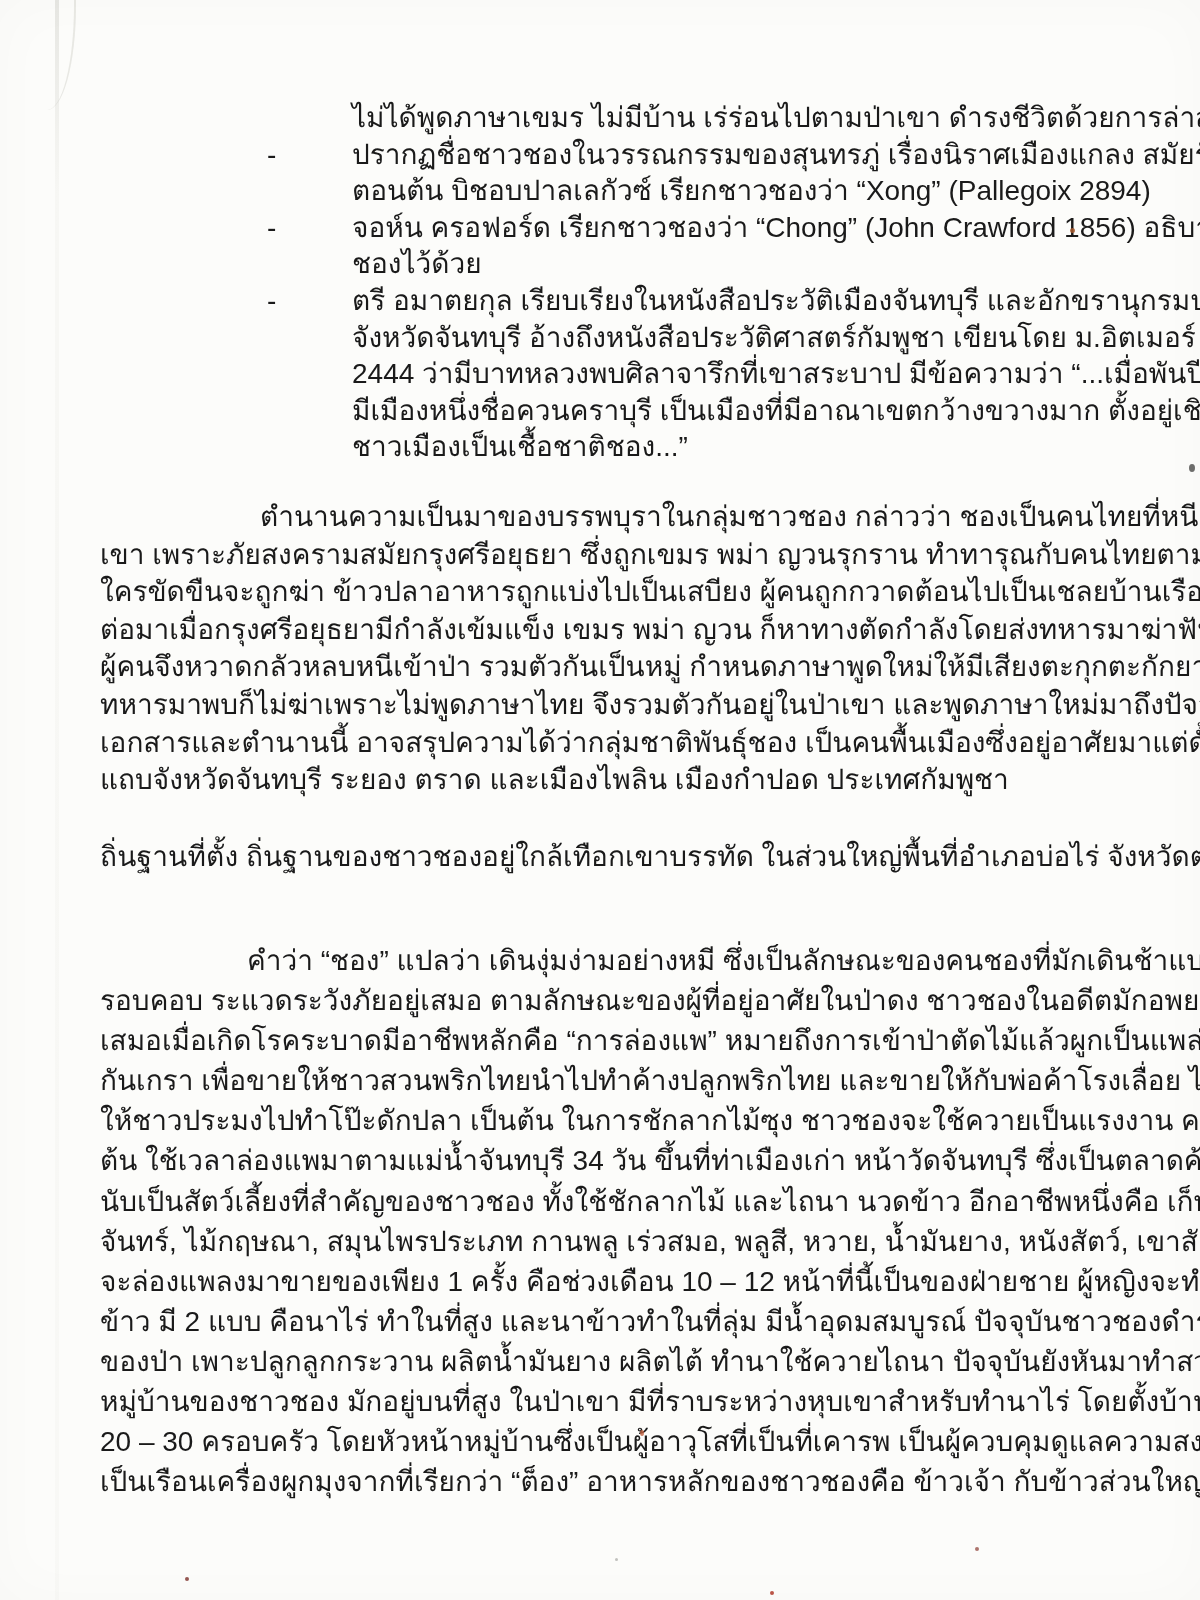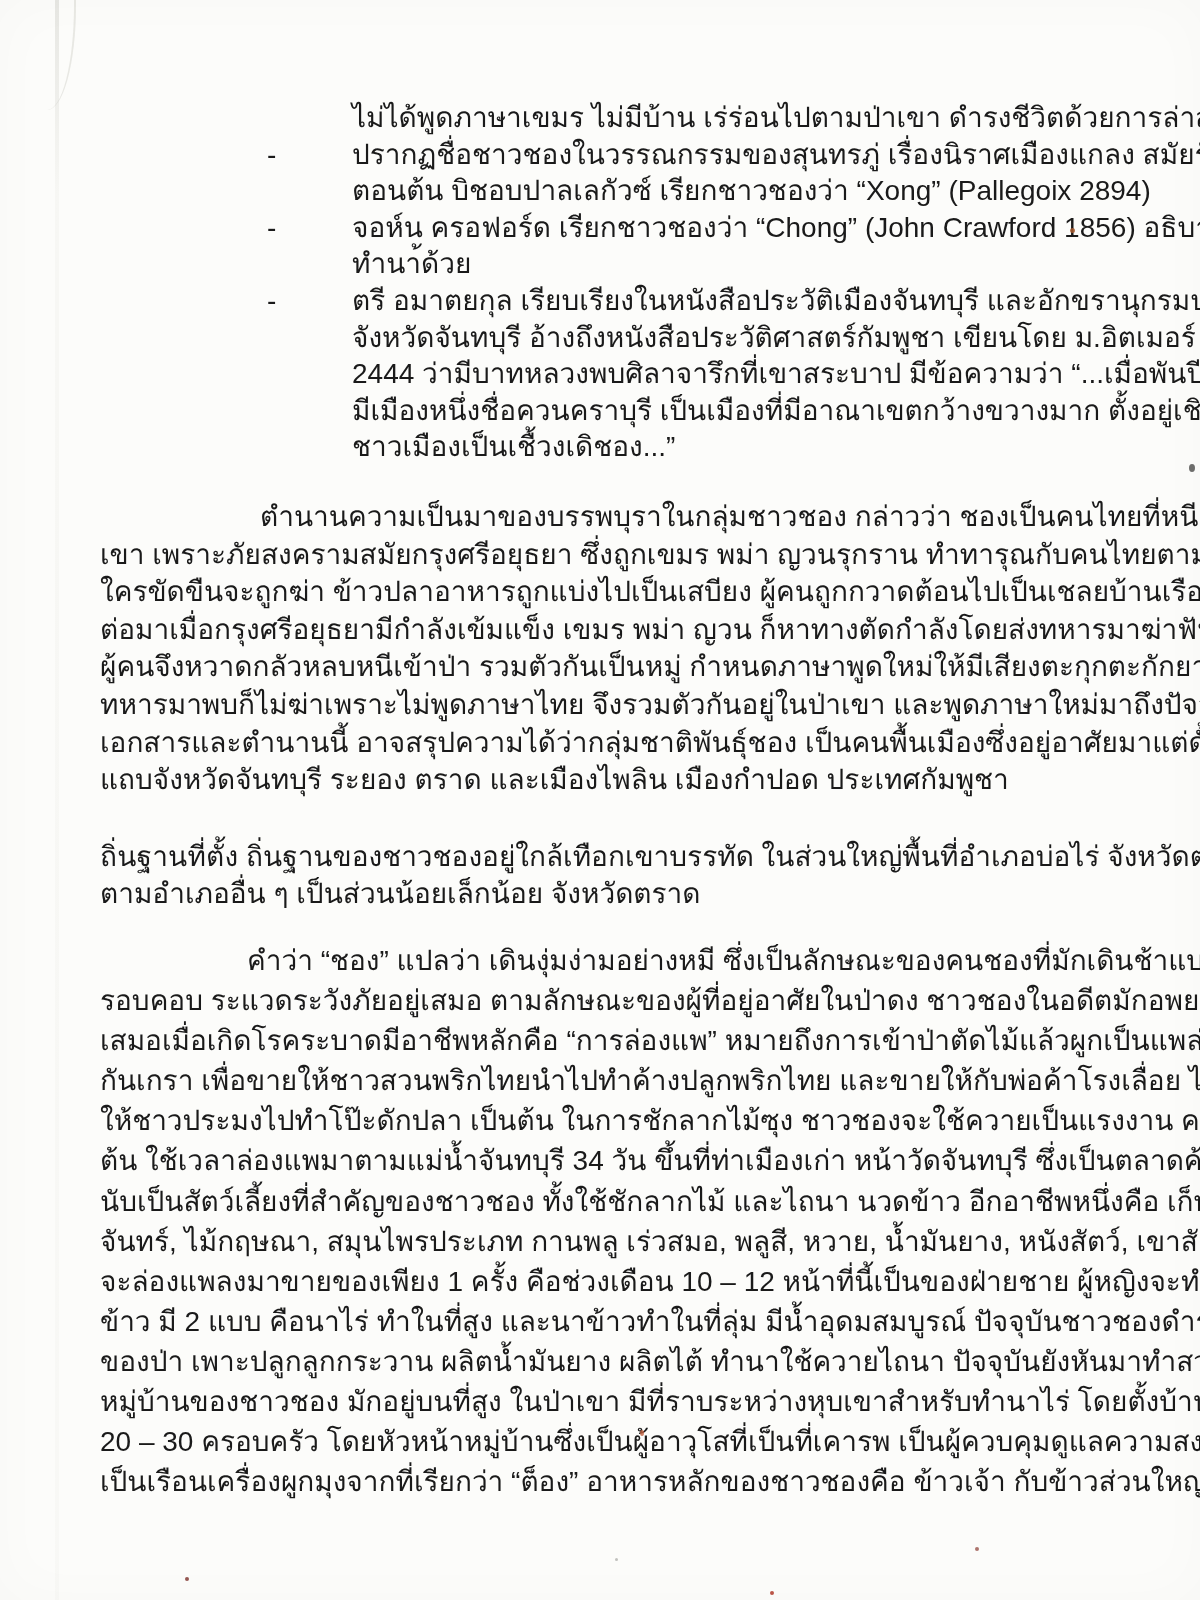--- a/index.html
+++ b/index.html
@@ -51,40 +51,39 @@
 
 <div id="page">
   <div class="crease-arc"></div>
   <div class="crease"></div>
 
   <div id="sec0" class="sec">
       <div class="line cont">ไม่ได้พูดภาษาเขมร ไม่มีบ้าน เร่ร่อนไปตามป่าเขา ดำรงชีวิตด้วยการล่าสัตว์ นักวิชาการ</div>
       <div class="line bullet"><span class="dash">-</span>ปรากฏชื่อชาวชองในวรรณกรรมของสุนทรภู่ เรื่องนิราศเมืองแกลง สมัยรัตนโกสินทร์</div>
       <div class="line wrap">ตอนต้น บิชอบปาลเลกัวซ์ เรียกชาวชองว่า “Xong” (Pallegoix 2894)</div>
       <div class="line bullet"><span class="dash">-</span>จอห์น ครอฟอร์ด เรียกชาวชองว่า “Chong” (John Crawford 1856) อธิบายคำว่า</div>
-      <div class="line wrap">ทำนา้ด้วย</div>
+      <div class="line wrap">ชองไว้ด้วย</div>
       <div class="line bullet"><span class="dash">-</span>ตรี อมาตยกุล เรียบเรียงในหนังสือประวัติเมืองจันทบุรี และอักขรานุกรมประวัติศาสตร์</div>
       <div class="line wrap">จังหวัดจันทบุรี อ้างถึงหนังสือประวัติศาสตร์กัมพูชา เขียนโดย ม.อิตเมอร์ เมื่อ พ.ศ.</div>
       <div class="line wrap">2444 ว่ามีบาทหลวงพบศิลาจารึกที่เขาสระบาป มีข้อความว่า “...เมื่อพันปีล่วงมาแล้ว</div>
       <div class="line wrap">มีเมืองหนึ่งชื่อควนคราบุรี เป็นเมืองที่มีอาณาเขตกว้างขวางมาก ตั้งอยู่เชิงเขาสระบาป</div>
-      <div class="line wrap">ชาวเมืองเป็นเชื้วงเดิชอง...”</div>
+      <div class="line wrap">ชาวเมืองเป็นเชื้อชาติชอง...”</div>
     </div>
   <div id="sec1" class="sec">
       <div class="line first">ตำนานความเป็นมาของบรรพบุราในกลุ่มชาวชอง กล่าวว่า ชองเป็นคนไทยที่หนีเข้าไปอาศัยในป่า</div>
       <div class="line plain">เขา เพราะภัยสงครามสมัยกรุงศรีอยุธยา ซึ่งถูกเขมร พม่า ญวนรุกราน ทำทารุณกับคนไทยตามชายแดนผู้ไม่มีอาวุธ</div>
       <div class="line plain">ใครขัดขืนจะถูกฆ่า ข้าวปลาอาหารถูกแบ่งไปเป็นเสบียง ผู้คนถูกกวาดต้อนไปเป็นเชลยบ้านเรือนถูกเผาวอดวาย</div>
       <div class="line plain">ต่อมาเมื่อกรุงศรีอยุธยามีกำลังเข้มแข็ง เขมร พม่า ญวน ก็หาทางตัดกำลังโดยส่งทหารมาฆ่าฟันคนไทยตามชายแดน</div>
       <div class="line plain">ผู้คนจึงหวาดกลัวหลบหนีเข้าป่า รวมตัวกันเป็นหมู่ กำหนดภาษาพูดใหม่ให้มีเสียงตะกุกตะกักยากแก่การเข้าใจ</div>
       <div class="line plain">ทหารมาพบก็ไม่ฆ่าเพราะไม่พูดภาษาไทย จึงรวมตัวกันอยู่ในป่าเขา และพูดภาษาใหม่มาถึงปัจจุบัน จากข้อมูล</div>
       <div class="line plain">เอกสารและตำนานนี้ อาจสรุปความได้ว่ากลุ่มชาติพันธุ์ชอง เป็นคนพื้นเมืองซึ่งอยู่อาศัยมาแต่ดั้งเดิมในพื้นที่ป่าดง</div>
       <div class="line plain">แถบจังหวัดจันทบุรี ระยอง ตราด และเมืองไพลิน เมืองกำปอด ประเทศกัมพูชา</div>
     </div>
   <div id="sec2" class="sec">
       <div class="line plain"><span class="lead">ถิ่นฐานที่ตั้ง</span> ถิ่นฐานของชาวชองอยู่ใกล้เทือกเขาบรรทัด ในส่วนใหญ่พื้นที่อำเภอบ่อไร่ จังหวัดตราดและกระจาย</div>
-      <div class="line plain">ตามอำเภออื่น ๆ เป็นส่วนน้อยเล็กน้อย จังหวัดตราด</div>
     </div>
   <div id="sec3" class="sec">
       <div class="line first">คำว่า “ชอง” แปลว่า เดินงุ่มง่ามอย่างหมี ซึ่งเป็นลักษณะของคนชองที่มักเดินช้าแบบมั่นคง</div>
       <div class="line plain">รอบคอบ ระแวดระวังภัยอยู่เสมอ ตามลักษณะของผู้ที่อยู่อาศัยในป่าดง ชาวชองในอดีตมักอพยพย้ายถิ่นฐานทำกิน</div>
       <div class="line plain">เสมอเมื่อเกิดโรคระบาดมีอาชีพหลักคือ “การล่องแพ” หมายถึงการเข้าป่าตัดไม้แล้วผูกเป็นแพล่องลงมาประเภทไม้</div>
       <div class="line plain">กันเกรา เพื่อขายให้ชาวสวนพริกไทยนำไปทำค้างปลูกพริกไทย และขายให้กับพ่อค้าโรงเลื่อย ไม้หลัก ไม้รา จะขาย</div>
       <div class="line plain">ให้ชาวประมงไปทำโป๊ะดักปลา เป็นต้น ในการชักลากไม้ซุง ชาวชองจะใช้ควายเป็นแรงงาน ควาย 20 ตัวต่อไม้ 1</div>
       <div class="line plain">ต้น ใช้เวลาล่องแพมาตามแม่น้ำจันทบุรี 34 วัน ขึ้นที่ท่าเมืองเก่า หน้าวัดจันทบุรี ซึ่งเป็นตลาดค้าขาย “ควาย” จึง</div>
       <div class="line plain">นับเป็นสัตว์เลี้ยงที่สำคัญของชาวชอง ทั้งใช้ชักลากไม้ และไถนา นวดข้าว อีกอาชีพหนึ่งคือ เก็บของป่า เช่น ไม้</div>
       <div class="line plain">จันทร์, ไม้กฤษณา, สมุนไพรประเภท กานพลู เร่วสมอ, พลูสี, หวาย, น้ำมันยาง, หนังสัตว์, เขาสัตว์ เป็นต้น ปีหนึ่ง</div>

